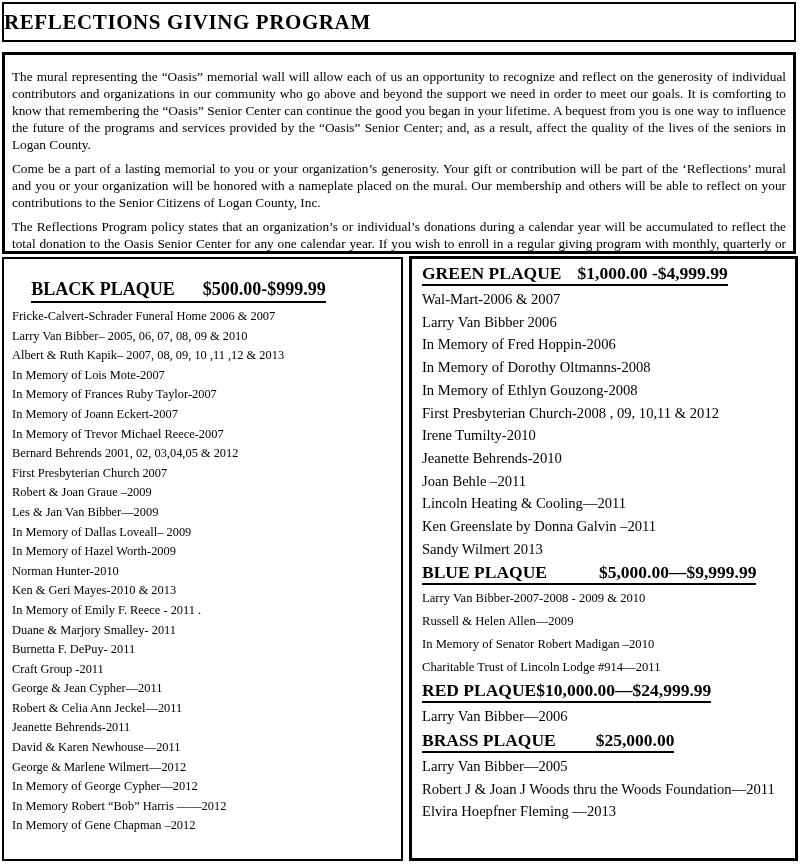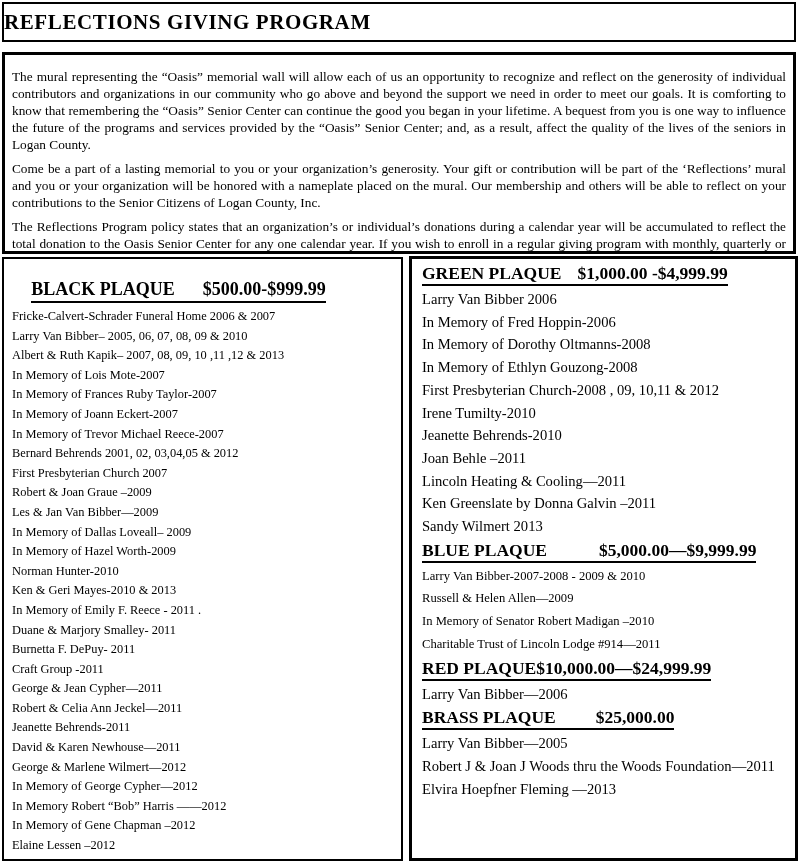--- a/index.html
+++ b/index.html
@@ -94,30 +94,30 @@
         <li>Burnetta F. DePuy- 2011</li>
         <li>Craft Group -2011</li>
         <li>George &amp; Jean Cypher—2011</li>
         <li>Robert &amp; Celia Ann Jeckel—2011</li>
         <li>Jeanette Behrends-2011</li>
         <li>David &amp; Karen Newhouse—2011</li>
         <li>George &amp; Marlene Wilmert—2012</li>
         <li>In Memory of George Cypher—2012</li>
         <li>In Memory Robert “Bob” Harris ——2012</li>
         <li>In Memory of Gene Chapman –2012</li>
-        <li>Elaine Lessen –2012</li>
       </ul>
   </div>
 
   <div class="panel panel-right">
 
     <div class="hdr hdr-right">
       <span class="hdr-line"><span>GREEN PLAQUE</span><span class="range range-green">$1,000.00 -$4,999.99</span></span>
     </div>
     <ul class="plaque-list list-big">
+        <li>Wal-Mart-2006 &amp; 2007</li>
         <li>Larry Van Bibber 2006</li>
         <li>In Memory of Fred Hoppin-2006</li>
         <li>In Memory of Dorothy Oltmanns-2008</li>
         <li>In Memory of Ethlyn Gouzong-2008</li>
         <li>First Presbyterian Church-2008 , 09, 10,11 &amp; 2012</li>
         <li>Irene Tumilty-2010</li>
         <li>Jeanette Behrends-2010</li>
         <li>Joan Behle –2011</li>
         <li>Lincoln Heating &amp; Cooling—2011</li>
         <li>Ken Greenslate  by Donna Galvin –2011</li>

